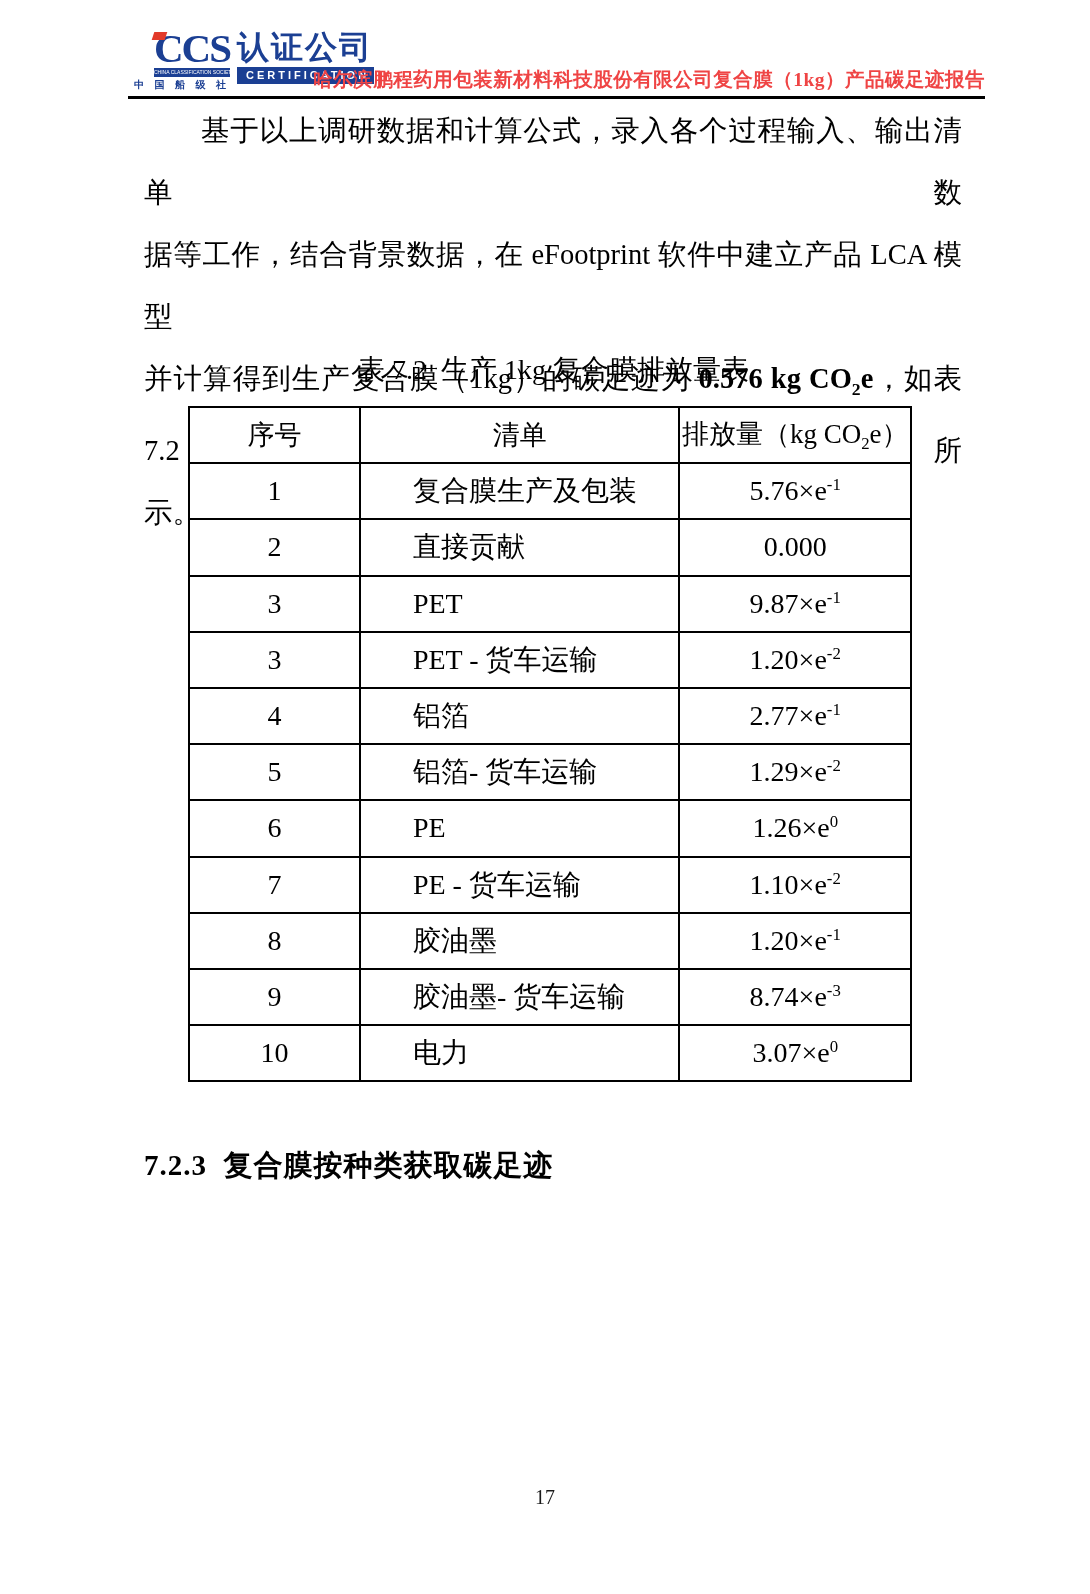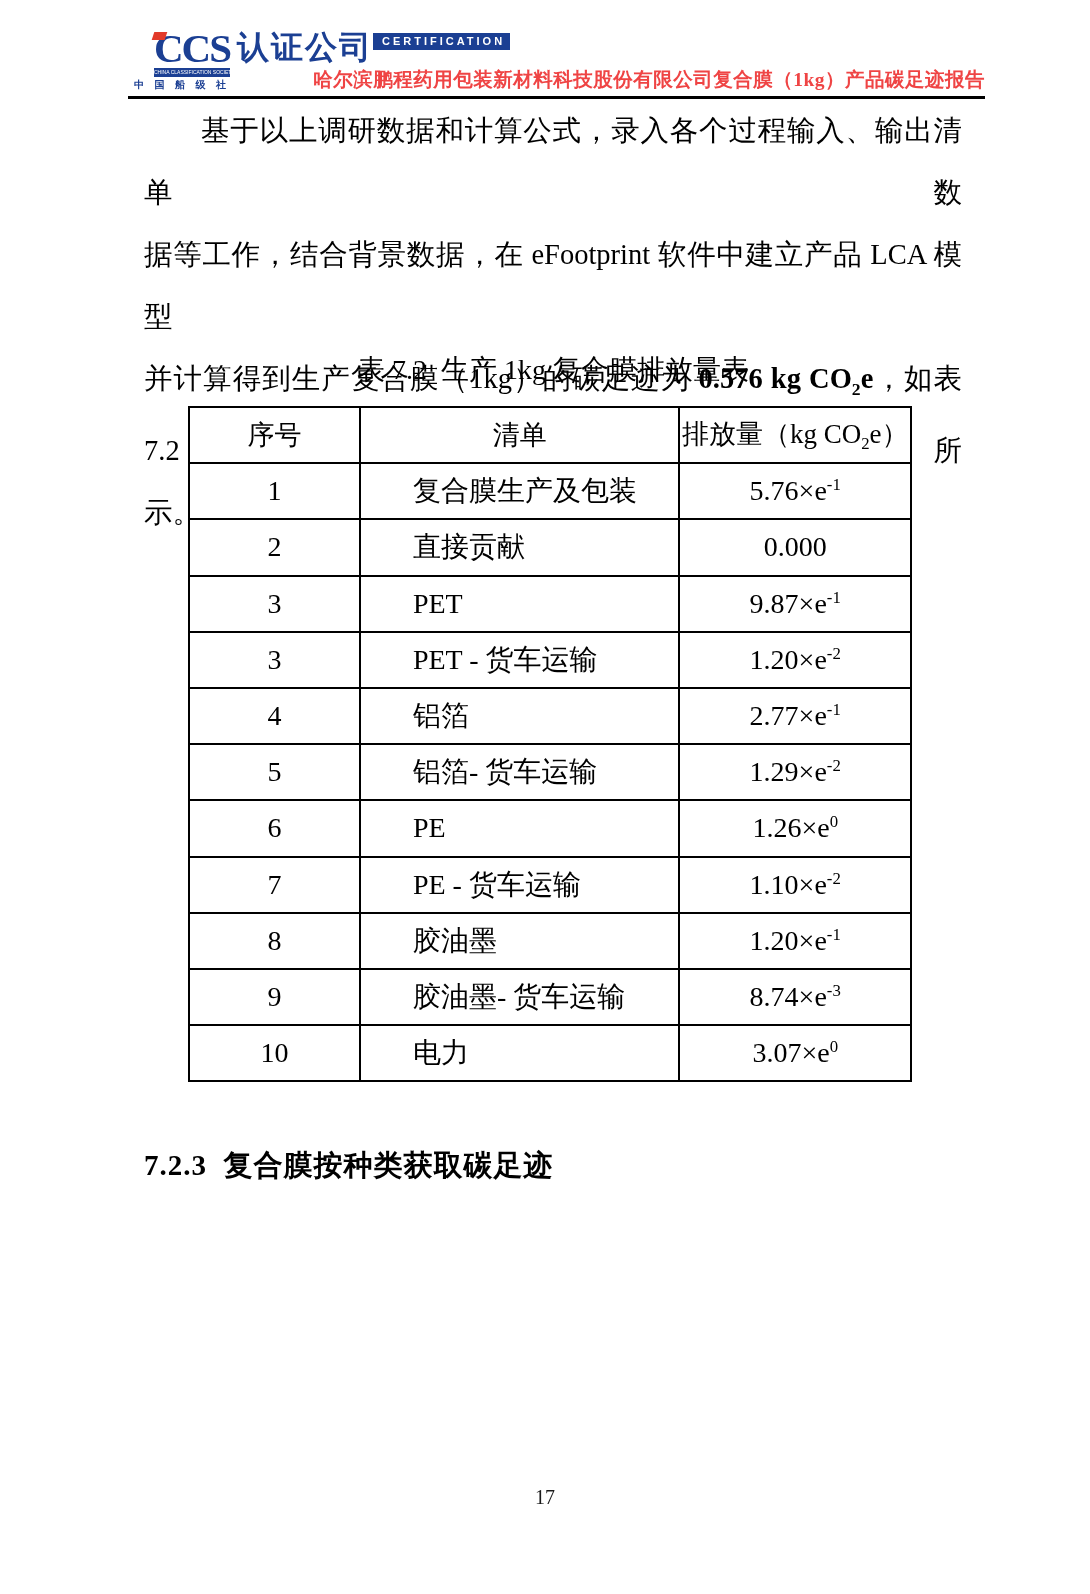--- a/index.html
+++ b/index.html
@@ -29,21 +29,21 @@
   .soc-bar {
     margin-top:2px; width:76px; height:9px; background:#1b3f93;
     color:#fff; font-family:"Liberation Sans",sans-serif;
     font-size:5px; line-height:9px; text-align:center;
     white-space:nowrap; overflow:hidden;
   }
   .soc-cn {
     margin-top:1px; font-size:10px; font-weight:bold; color:#1b3f93;
     letter-spacing:4px; white-space:nowrap;
   }
-  .logo-right { display:flex; flex-direction:row; align-items:flex-start; }
+  .logo-right { display:flex; flex-direction:column; align-items:flex-start; }
   .cn-name {
     font-size:32px; line-height:34px; font-weight:bold;
     color:#1b3f93; letter-spacing:2px; white-space:nowrap;
   }
   .cert-bar {
     margin-top:3px; background:#1b3f93; color:#fff;
     font-family:"Liberation Sans",sans-serif; font-weight:bold;
     font-size:11px; letter-spacing:3px; line-height:1;
     padding:3px 5px 3px 9px;
   }

